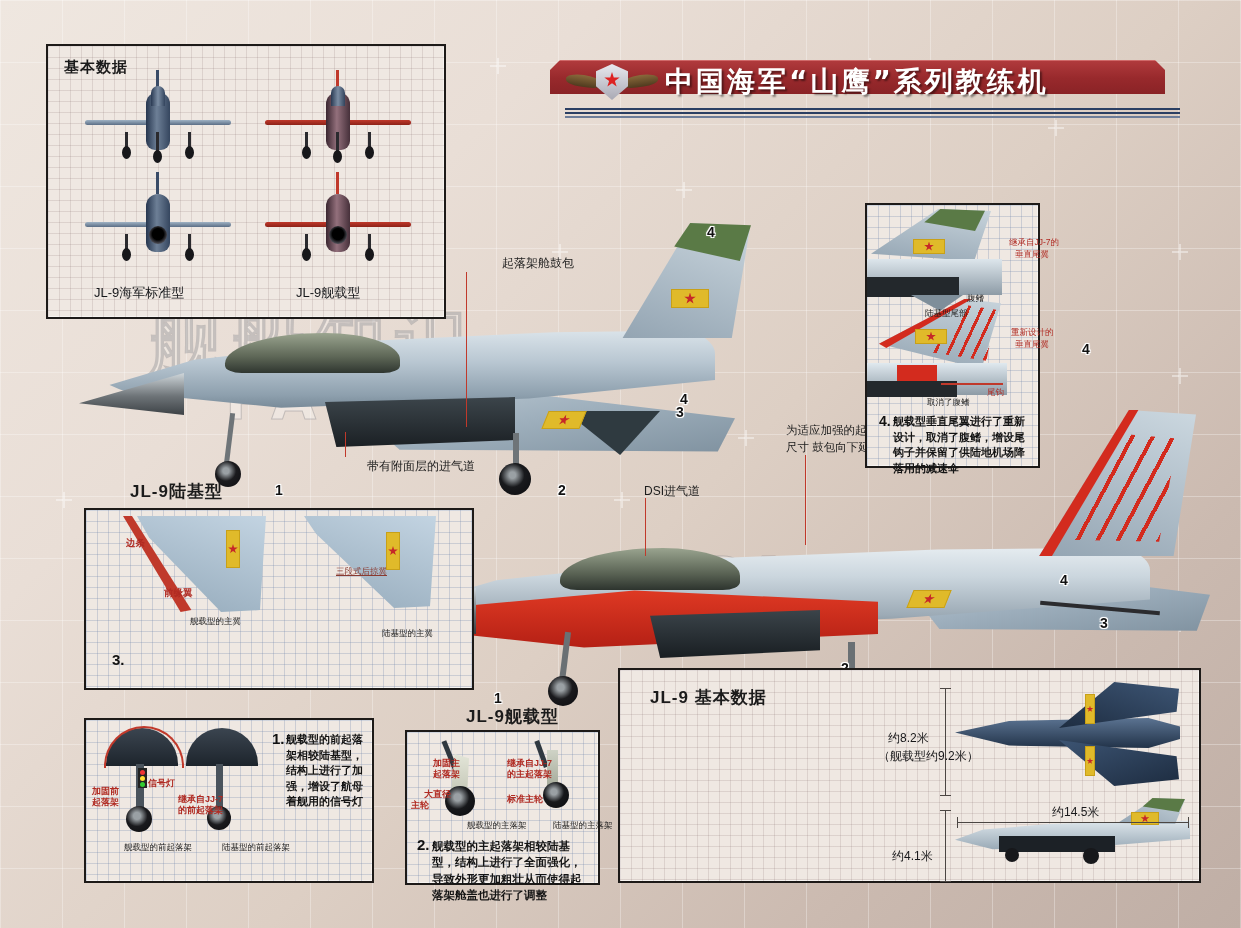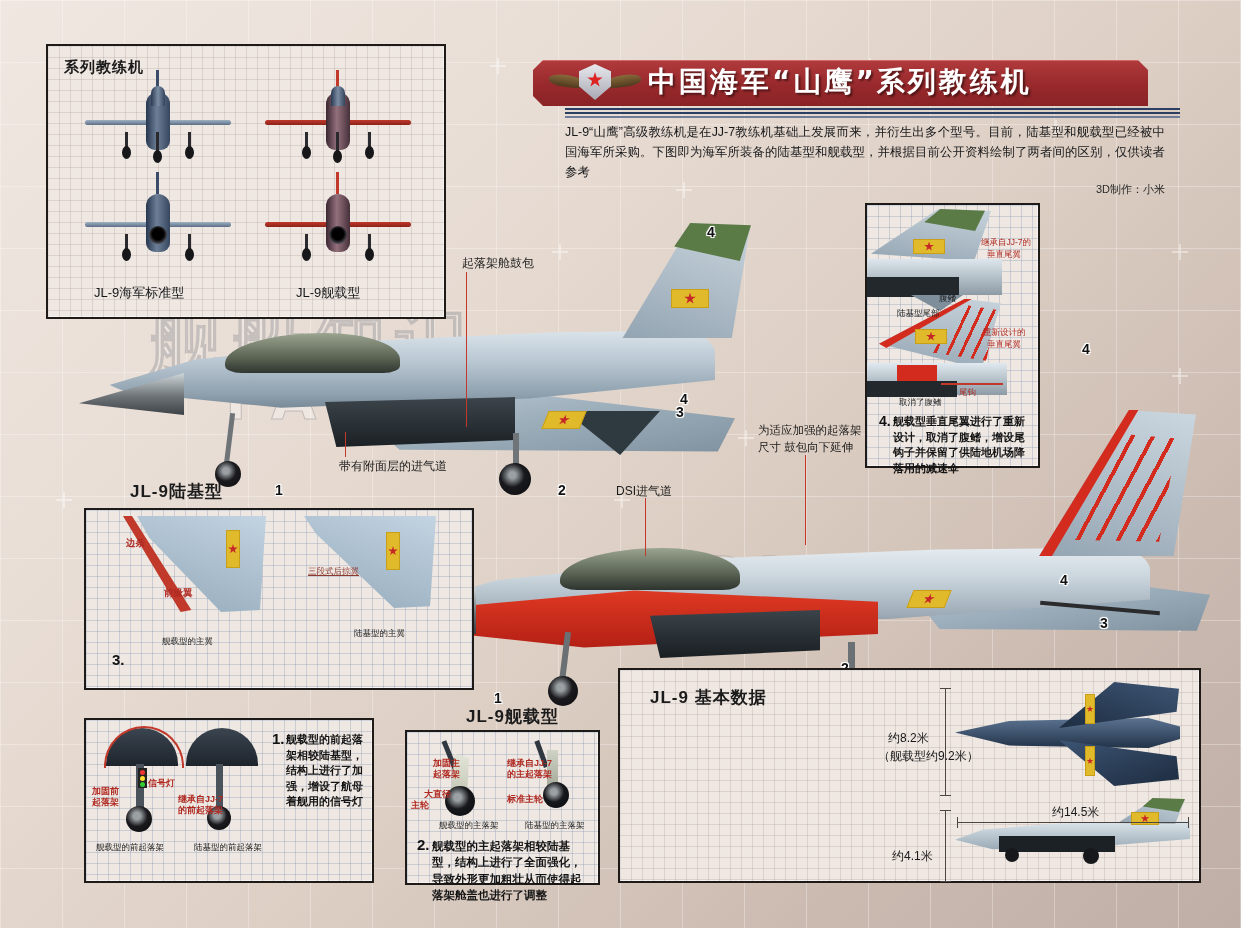--- a/index.html
+++ b/index.html
@@ -45,32 +45,32 @@
   .panel .paper.blue{
     background-image:
       linear-gradient(rgba(120,140,175,.30) 1px,transparent 1px),
       linear-gradient(90deg,rgba(120,140,175,.30) 1px,transparent 1px);
   }
   .pc{position:relative;z-index:2;width:100%;height:100%;}
 
   .ptitle{
     position:absolute;font-weight:bold;color:#1b1b1b;letter-spacing:1px;
   }
-  .clabel{position:absolute;color:#1c1c1c;white-space:nowrap;}
+  .clabel{position:absolute;color:#1c1c1c;white-space:nowrap;margin-left:28px;}
   .clabel.xs{font-size:8.5px;}
   .redlbl{position:absolute;color:#b02a22;font-weight:bold;white-space:nowrap;line-height:1.15;}
   .body-txt{position:absolute;color:#141414;line-height:1.42;font-weight:bold;}
   .num{
     position:absolute;font-weight:bold;color:#111;
     text-shadow:-1px -1px 0 #fff,1px -1px 0 #fff,-1px 1px 0 #fff,1px 1px 0 #fff,0 0 3px #fff;
   }
   .leadv{position:absolute;background:#c0392b;width:1px;}
 
   
-  #banner{position:absolute;left:533px;top:60px;width:615px;height:46px;}
+  #banner{position:absolute;left:550px;top:60px;width:615px;height:34px;}
   #banner .ribbon{
     position:absolute;inset:0;
     background:linear-gradient(180deg,#b03a3c 0%,#98292c 52%,#8a2326 100%);
     clip-path:polygon(10px 0,605px 0,615px 10px,615px 46px,10px 46px,0 36px,0 10px);
     border-top:1px solid #d06a6a;
   }
   #banner .htitle{
     position:absolute;left:115px;top:3px;right:12px;
     color:#fff;font-size:28px;font-weight:bold;letter-spacing:3px;
     text-shadow:2px 2px 2px rgba(0,0,0,.45);
@@ -202,31 +202,29 @@
         <span class="star star5"></span>
     </div>
     <div class="htitle">中国海军“山鹰”系列教练机</div>
   </div>
   <div id="stripes">
       <i></i>
       <i></i>
       <i></i>
     </div>
 
-  <div id="lede">JL-9“山鹰”高级教练机是在JJ-7教练机基础上发展而来，并衍生出多个型号。目前，陆基型和舰载型已经被中国海军所采购。下图即为海军所装备的陆基型和舰载型，并根据目前公开资料绘制了两者间的区别，仅供读者参考</div>
-  <div id="credit">3D制作：小米</div>
 
   <div class="wm cn" style="left:150px;top:295px;">舰船知识</div>
   <div class="wm en" style="left:225px;top:365px;">PANZER</div>
   <div class="wm en" style="left:700px;top:545px;">PANZER</div>
 
   <div class="panel" style="left:46px;top:44px;width:400px;height:275px;">
     <div class="paper"></div>
     <div class="pc">
-      <div class="ptitle" style="left:16px;top:12px;font-size:15px;">系列教练机</div>
+      <div class="ptitle" style="left:16px;top:12px;font-size:15px;">基本数据</div>
 
       <div class="fv" style="left:35px;top:38px;">
         <span class="fin"></span>
           <span class="wing l"></span>
           <span class="wing r"></span>
         <span class="fus"></span>
           <span class="nose"></span>
         <span class="gear" style="left:42px"></span>
           <span class="tyre" style="left:39px"></span>
         <span class="gear" style="left:105px"></span>
@@ -328,21 +326,21 @@
       position:absolute;left:140px;top:246px;width:26px;height:26px;border-radius:50%;
       background:radial-gradient(circle at 42% 38%,#9aa0a4 14%,#1b1b1e 46%,#0d0d10 100%);"></div>
     <div style="
       position:absolute;left:438px;top:218px;width:6px;height:36px;background:#6e7478;"></div>
     <div style="
       position:absolute;left:424px;top:248px;width:32px;height:32px;border-radius:50%;
       background:radial-gradient(circle at 42% 38%,#9aa0a4 12%,#191a1d 44%,#0b0b0e 100%);"></div>
   </div>
 
   <div class="leadv" style="left:466px;top:272px;height:155px;"></div>
-  <div class="clabel" style="left:462px;top:255px;font-size:12px;">起落架舱鼓包</div>
+  <div class="clabel" style="left:474px;top:255px;font-size:12px;">起落架舱鼓包</div>
 
   <div class="leadv" style="left:345px;top:432px;height:25px;"></div>
   <div class="clabel" style="left:339px;top:458px;font-size:12px;">带有附面层的进气道</div>
 
   <div class="num" style="left:275px;top:482px;font-size:14px;">1</div>
   <div class="num" style="left:558px;top:482px;font-size:14px;">2</div>
   <div class="num" style="left:676px;top:404px;font-size:14px;">3</div>
   <div class="num" style="left:707px;top:224px;font-size:14px;">4</div>
   <div class="num" style="left:680px;top:391px;font-size:14px;">4</div>
 
@@ -495,21 +493,21 @@
         background:linear-gradient(200deg,#c3d4e2,#8fa5b6);
         clip-path:polygon(14% 0, 100% 0, 96% 96%, 70% 98%, 22% 22%);"></div>
       <div style="
         position:absolute;left:28px;top:6px;width:90px;height:98px;background:#c0392b;
         clip-path:polygon(10% 0, 20% 0, 86% 96%, 74% 98%);"></div>
       <div class="roundel" style="left:140px;top:20px;width:12px;height:36px;">
         <i class="star5" style="width:10px;height:10px;"></i>
       </div>
       <div class="redlbl" style="left:40px;top:28px;font-size:9.5px;">边条</div>
       <div class="redlbl" style="left:78px;top:78px;font-size:9.5px;">前缘翼</div>
-      <div class="clabel xs" style="left:76px;top:126px;">舰载型的主翼</div>
+      <div class="clabel xs" style="left:76px;top:106px;">舰载型的主翼</div>
 
       <div style="
         position:absolute;left:200px;top:6px;width:150px;height:98px;
         background:linear-gradient(200deg,#c3d4e2,#8fa5b6);
         clip-path:polygon(12% 0, 100% 0, 96% 92%, 72% 94%, 20% 18%);"></div>
       <div class="roundel" style="left:300px;top:22px;width:12px;height:36px;">
         <i class="star5" style="width:10px;height:10px;"></i>
       </div>
       <div class="clabel xs" style="left:222px;top:56px;color:#8a3a30;text-decoration:underline;">三段式后掠翼</div>
       <div class="clabel xs" style="left:268px;top:118px;">陆基型的主翼</div>

